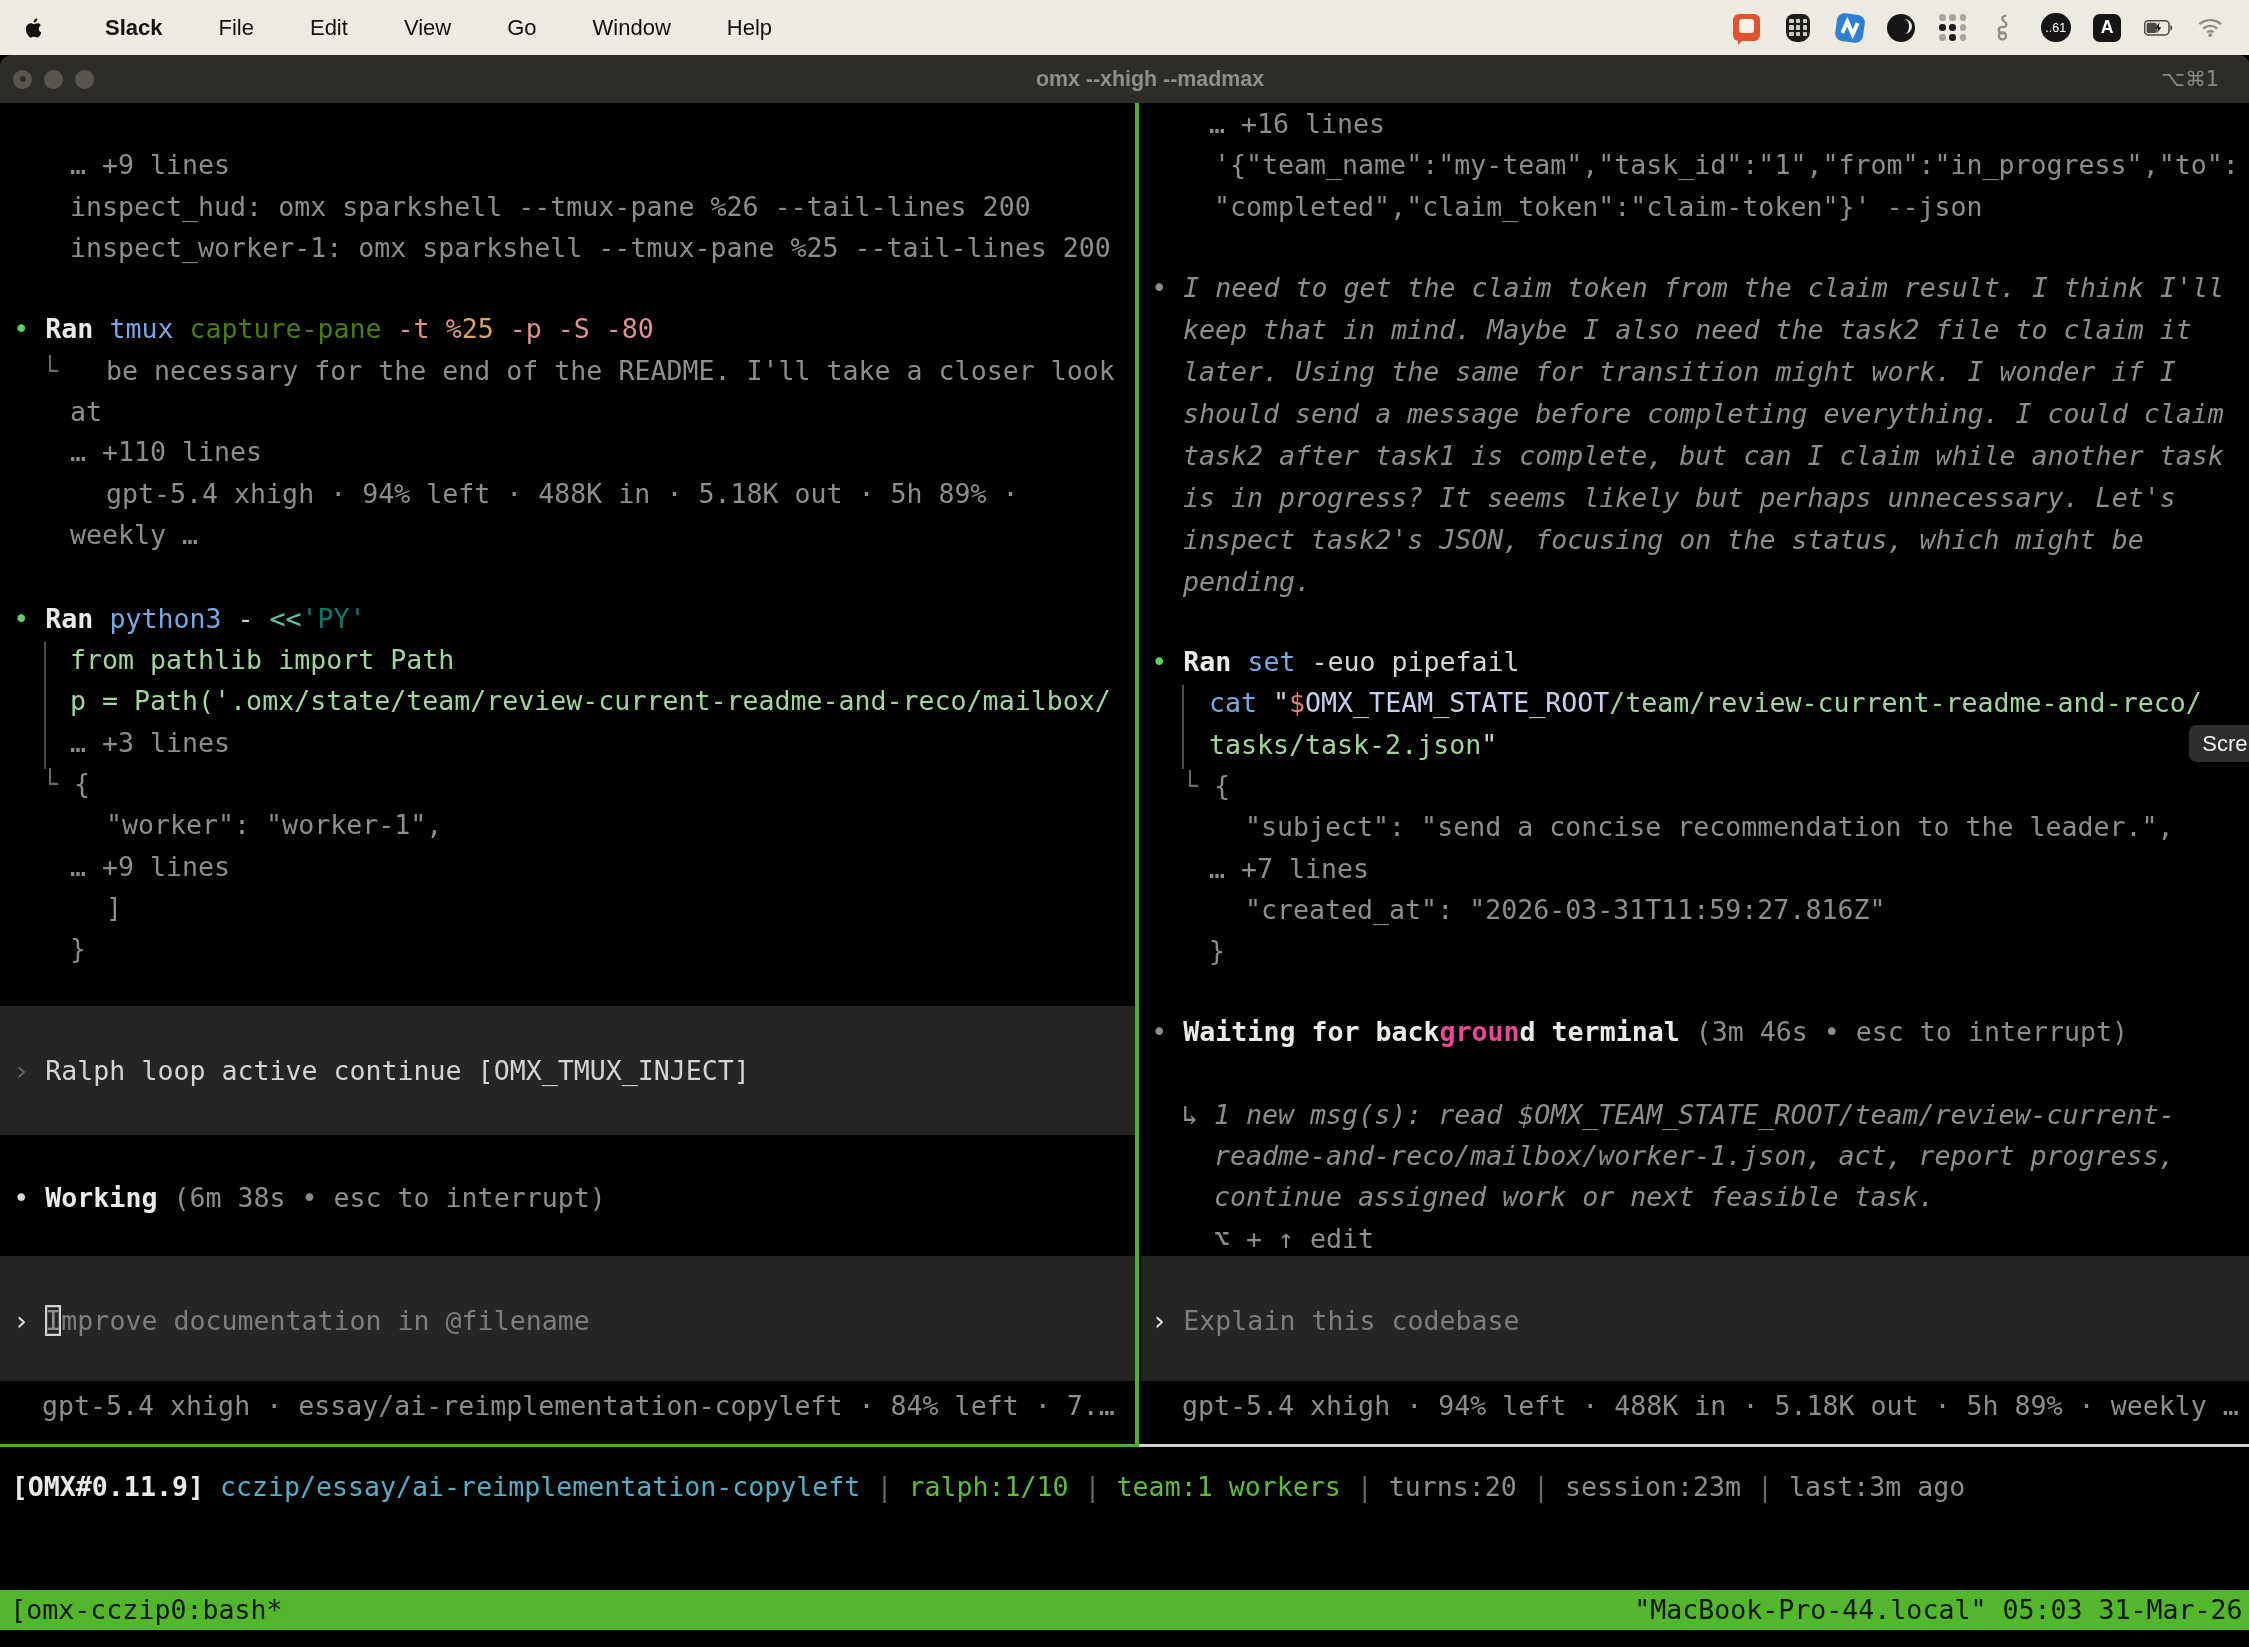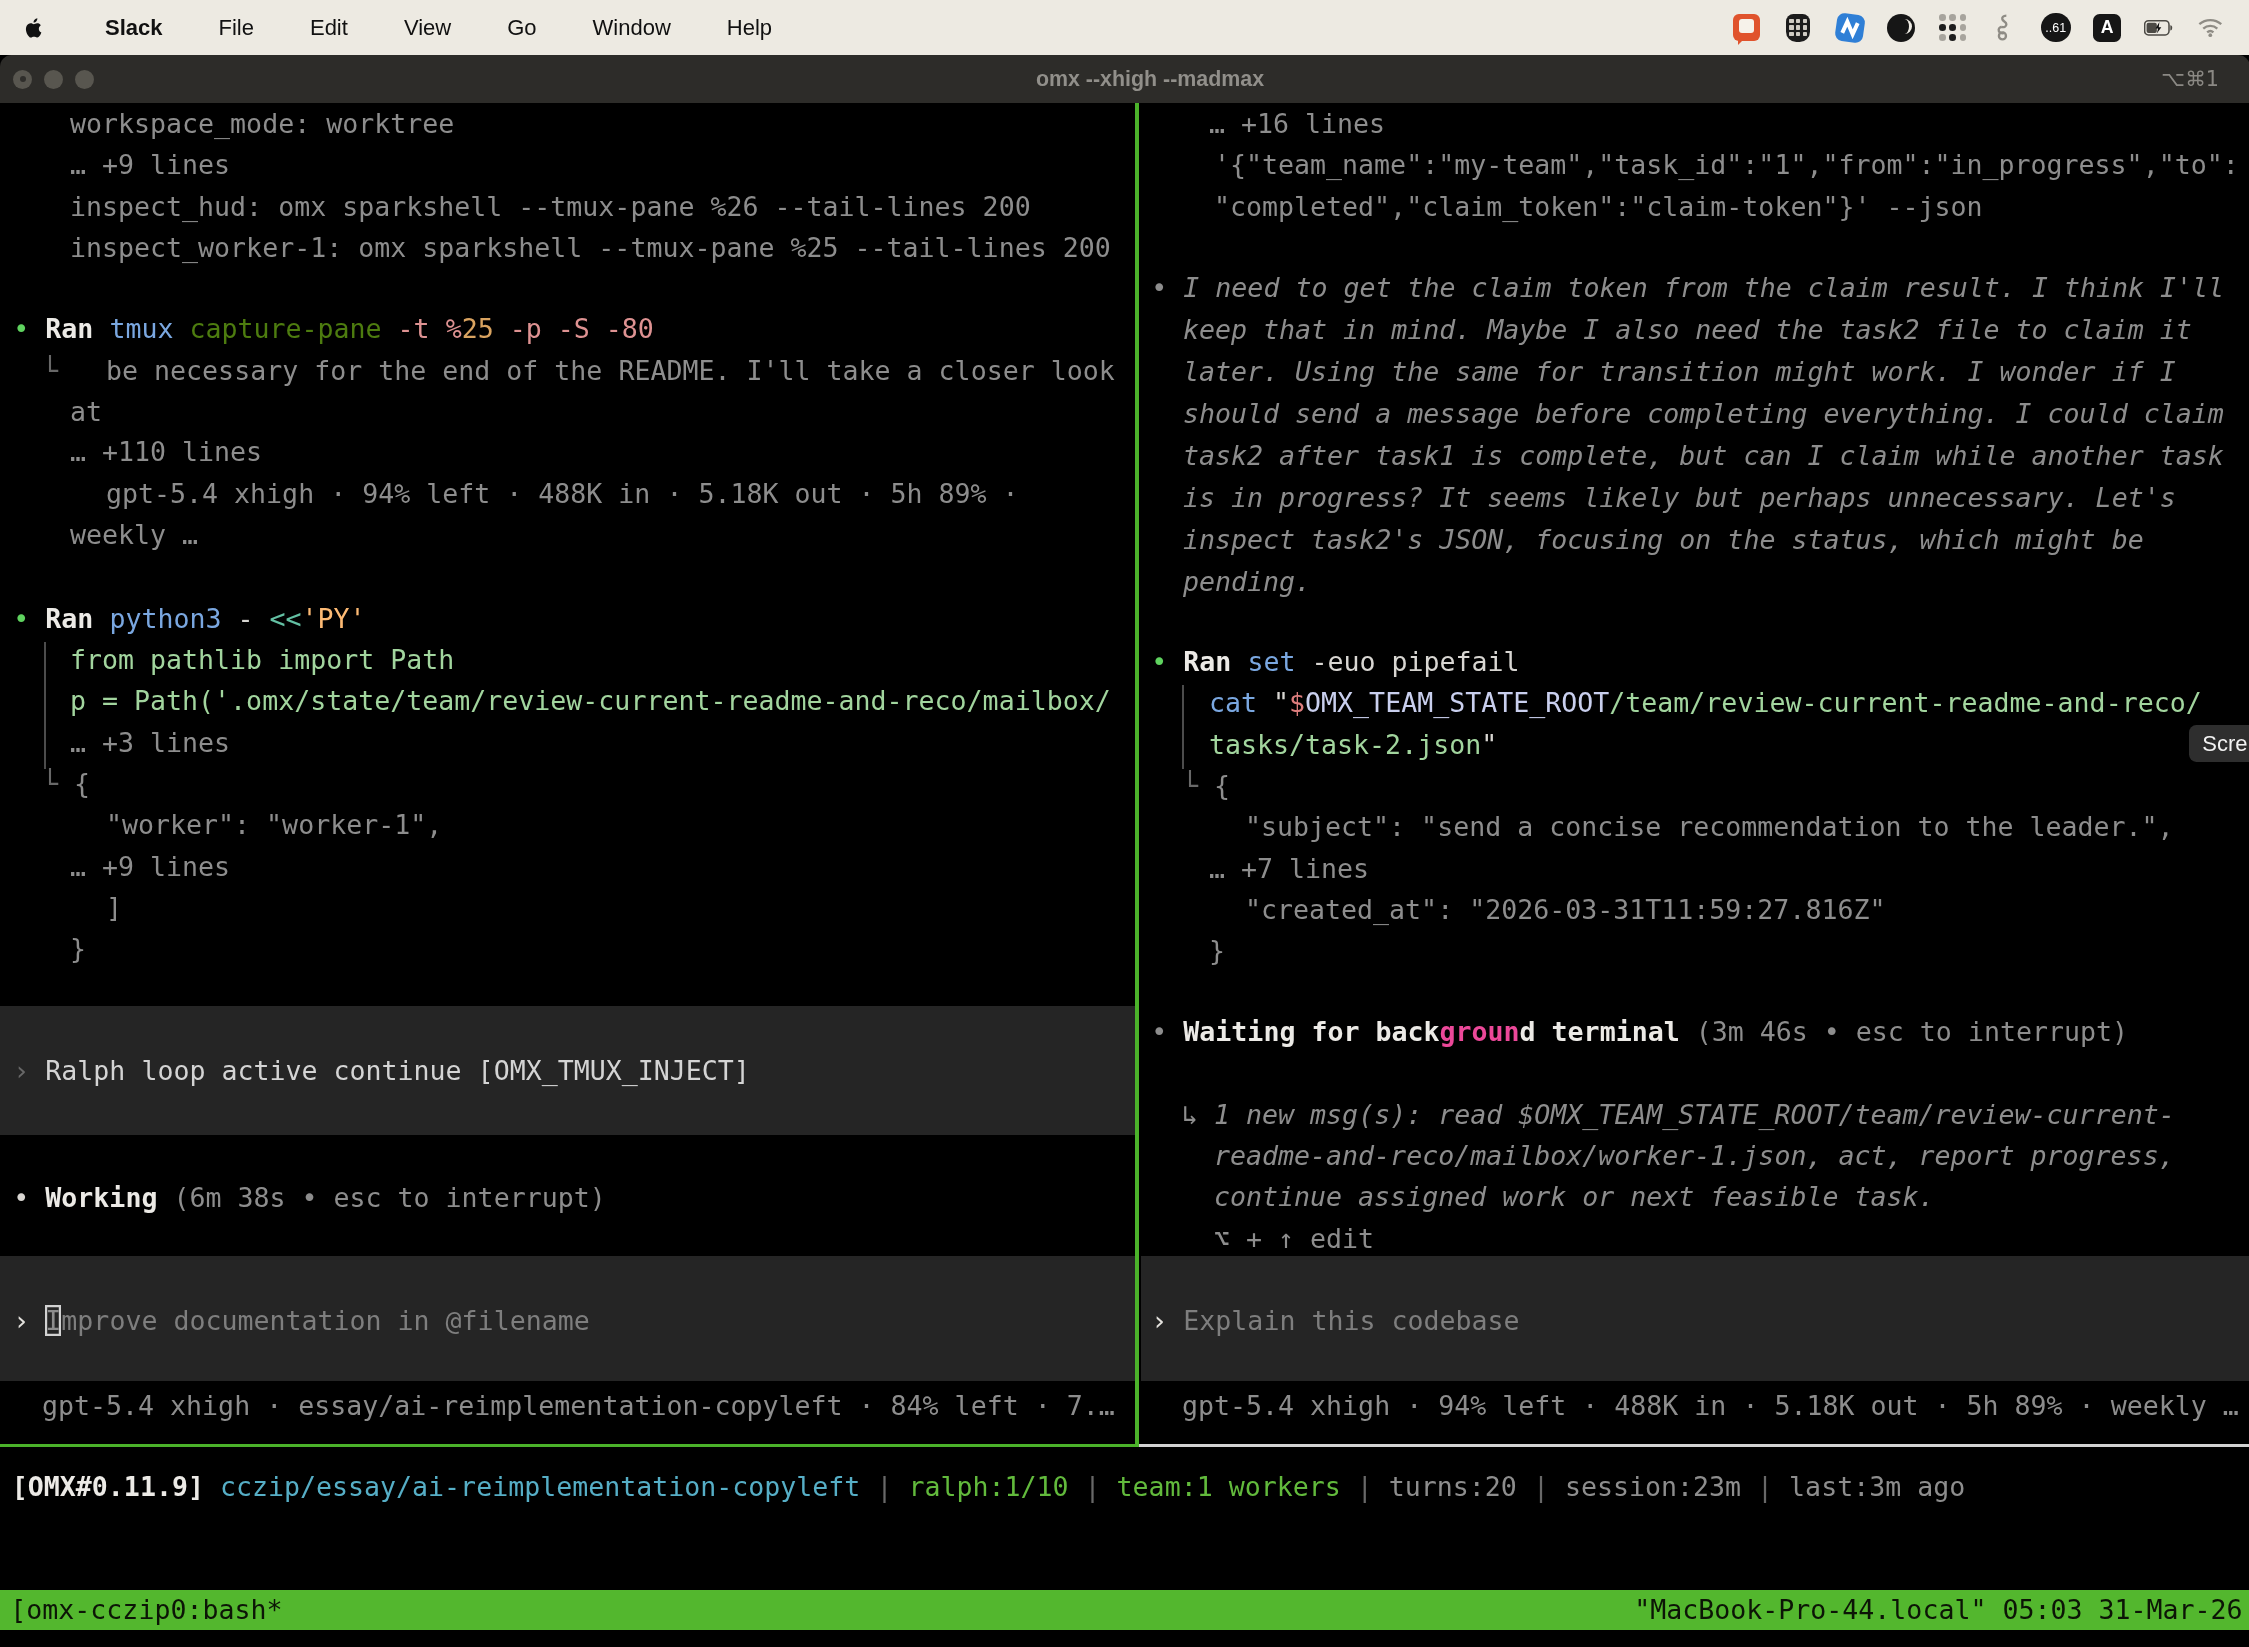--- a/index.html
+++ b/index.html
@@ -55,21 +55,21 @@
   .vline{position:absolute;width:2.2px;background:#4c4c4c;}
   .tk-bullet{color:#5fd35f;}
   .tk-w{color:#eceae6;font-weight:bold;}
   .tk-wdim{color:#ec4899;font-weight:bold;text-align:center;}
   .tk-fg{color:#d8d6d2;}
   .tk-blue{color:#7aa7e0;}
   .tk-peri{color:#4d7c0f;}
   .tk-salmon{color:#de9292;}
   .tk-orange{color:#d9a360;}
   .tk-teal{color:#63c0a3;}
-  .tk-violet{color:#fdba74;}
+  .tk-violet{color:#0f766e;}
   .tk-green{color:#a2d59e;}
   .tk-red{color:#dd7d7d;}
   .tk-lav{color:#c9cfee;}
   .tk-gray{color:#8d8d8d;}
   .tk-dgray{color:#686868;}
   .tk-it{color:#8d8d8d;font-style:italic;}
   .tk-ralph{color:#d4d4d4;}
   .tk-prompt{color:#e4e2de;}
   .tk-ph{color:#7e7e7e;}
   .tk-cursor{color:#8d8d8d;box-shadow:inset 0 0 0 2.2px #d2d2d2;}
@@ -187,21 +187,20 @@
     <span class="wtitle">omx --xhigh --madmax</span>
     <span class="whint">⌥⌘1</span>
   </div>
 
   <div class="term">
 
     <div class="pane lp">
       <div class="band" style="top:903px;height:129px;"></div>
       <div class="band" style="top:1153px;height:125px;"></div>
 
-      <div class="r cg" style="top:0;left:70px;">workspace_mode: worktree</div>
       <div class="r cg" style="top:41px;left:70px;">… +9 lines</div>
       <div class="r cg" style="top:83px;left:70px;">inspect_hud: omx sparkshell --tmux-pane %26 --tail-lines 200</div>
       <div class="r cg" style="top:124px;left:70px;">inspect_worker-1: omx sparkshell --tmux-pane %25 --tail-lines 200</div>
 
       <div class="r" style="top:205px;left:13.3px;"><span class="tk-bullet">• </span><span class="tk-w">Ran </span><span class="tk-blue">tmux </span><span class="tk-peri">capture-pane </span><span class="tk-salmon">-t </span><span class="tk-salmon">%</span><span class="tk-orange">25 </span><span class="tk-salmon">-p </span><span class="tk-salmon">-S </span><span class="tk-salmon">-80</span></div>
       <div class="r" style="top:247px;left:42px;"><span class="tk-dgray">└   </span><span class="tk-gray">be necessary for the end of the README. I'll take a closer look</span></div>
       <div class="r cg" style="top:288px;left:70px;">at</div>
       <div class="r cg" style="top:328px;left:70px;">… +110 lines</div>
       <div class="r cg" style="top:370px;left:106px;">gpt-5.4 xhigh · 94% left · 488K in · 5.18K out · 5h 89% ·</div>
       <div class="r cg" style="top:411px;left:70px;">weekly …</div>

